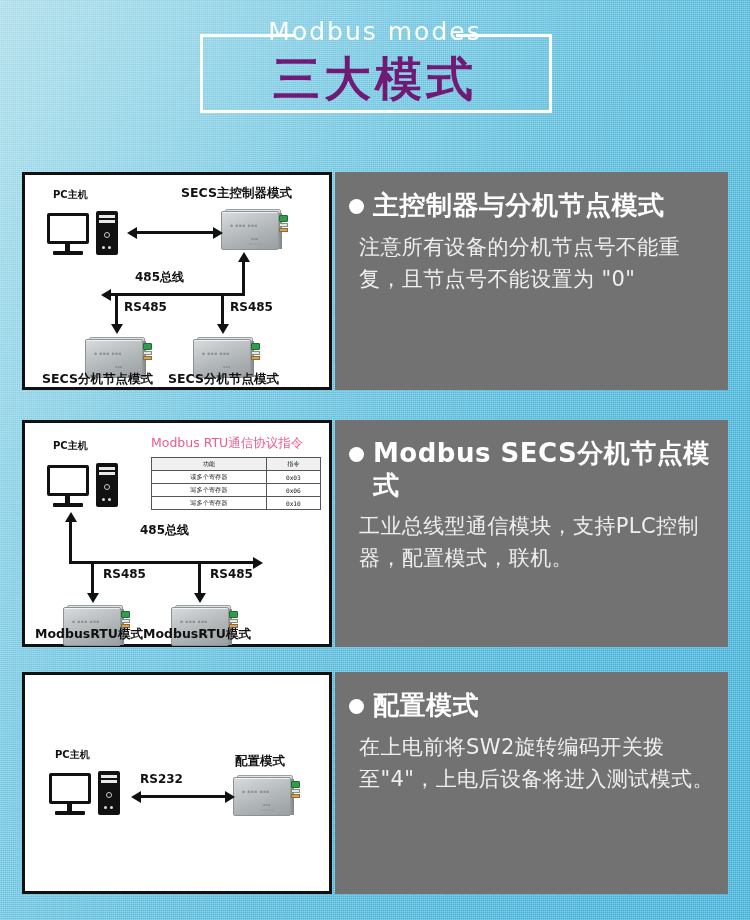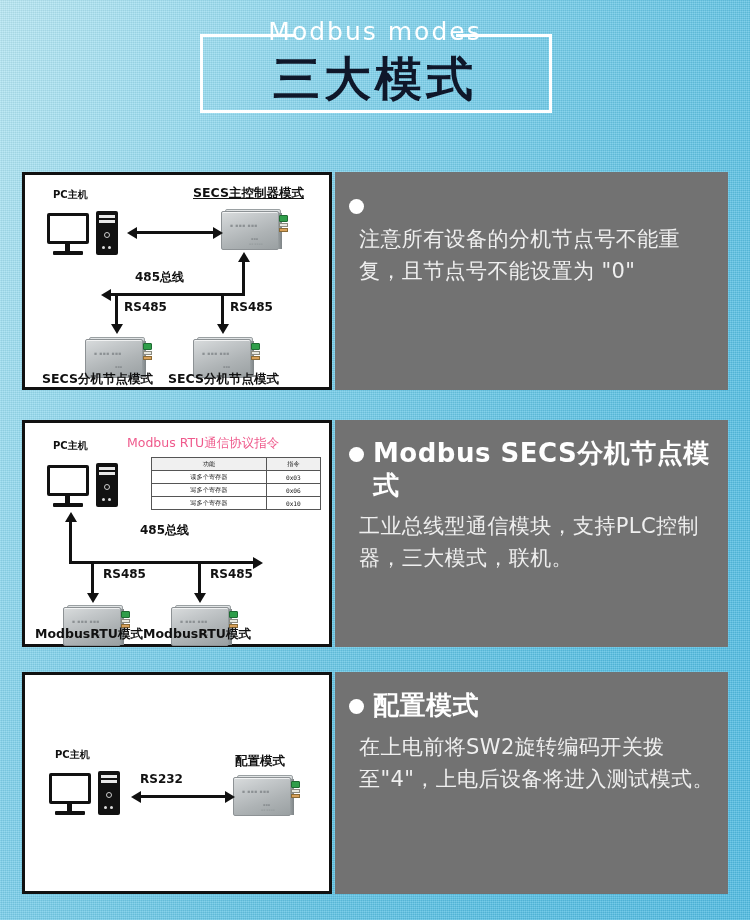--- a/index.html
+++ b/index.html
@@ -35,21 +35,21 @@
   .hdr-top-left{position:absolute;left:200px;top:34px;width:96px;height:3px;background:#fff;}
   .hdr-top-right{position:absolute;left:456px;top:34px;width:96px;height:3px;background:#fff;}
 
   .hdr-en{
     position:absolute;left:0;top:17px;width:750px;text-align:center;
     color:#ffffff;font-size:25px;letter-spacing:2px;font-weight:400;
     font-family:"DejaVu Sans","Liberation Sans",sans-serif;
   }
   .hdr-cn{
     position:absolute;left:0;top:48px;width:750px;text-align:center;
-    color:#0f172a;font-size:47px;font-weight:bold;letter-spacing:4px;
+    color:#701a75;font-size:47px;font-weight:bold;letter-spacing:4px;
     font-family:"DejaVu Sans","Liberation Sans",sans-serif;
   }
 
   
   .section{position:absolute;left:22px;width:706px;}
   .sec-diagram{
     position:absolute;left:0;top:0;width:310px;
     background:#ffffff;border:3px solid #111;box-sizing:border-box;
   }
   .sec-text{
@@ -161,21 +161,21 @@
         <div class="mon-neck"></div>
         <div class="mon-base"></div>
         <div class="tower"></div>
         <div class="tower-slot"></div>
         <div class="tower-slot2"></div>
         <div class="tower-pw"></div>
         <div class="tower-led"></div>
         <div class="tower-led2"></div>
       </div>
 
-      <div class="lbl lbl-cn" style="left:168px;top:10px;text-decoration:underline;">SECS主控制器模式</div>
+      <div class="lbl lbl-cn" style="left:156px;top:10px;">SECS主控制器模式</div>
 
       <div class="dev" style="left:196px;top:34px;">
         <div class="dev-top"></div>
         <div class="dev-body"></div>
         <div class="dev-side"></div>
         <div class="dev-grn"></div>
         <div class="dev-grn2"></div>
         <div class="dev-grn3"></div>
         <div class="dev-txt">▪ ▪▪▪ ▪▪▪</div>
         <div class="dev-txt2">▪▪▪</div>
@@ -222,20 +222,21 @@
         <div class="dev-txt2">▪▪▪</div>
       </div>
 
       <div class="lbl lbl-cn" style="left:17px;top:196px;">SECS分机节点模式</div>
       <div class="lbl lbl-cn" style="left:143px;top:196px;">SECS分机节点模式</div>
     </div>
 
     <div class="sec-text" style="height:218px;">
       <div class="sec-title">
         <span class="bullet"></span>
+        <span>主控制器与分机节点模式</span>
       </div>
       <div class="sec-body">注意所有设备的分机节点号不能重复，且节点号不能设置为 "0"</div>
     </div>
   </div>
 
   <div class="section" style="top:420px;">
     <div class="sec-diagram" style="height:227px;">
 
       <div class="lbl lbl-pc" style="left:28px;top:16px;">PC主机</div>
 
@@ -244,21 +245,21 @@
         <div class="mon-neck"></div>
         <div class="mon-base"></div>
         <div class="tower"></div>
         <div class="tower-slot"></div>
         <div class="tower-slot2"></div>
         <div class="tower-pw"></div>
         <div class="tower-led"></div>
         <div class="tower-led2"></div>
       </div>
 
-      <div class="mb-title" style="left:102px;top:12px;">Modbus RTU通信协议指令</div>
+      <div class="mb-title" style="left:126px;top:12px;">Modbus RTU通信协议指令</div>
       <table class="mb-table" style="left:126px;top:34px;width:170px;">
         <thead>
           <tr>
             <th>功能</th>
             <th>指令</th>
           </tr>
         </thead>
         <tbody>
           <tr>
             <td>读多个寄存器</td>
@@ -313,21 +314,21 @@
 
       <div class="lbl lbl-cn" style="left:10px;top:203px;">ModbusRTU模式</div>
       <div class="lbl lbl-cn" style="left:118px;top:203px;">ModbusRTU模式</div>
     </div>
 
     <div class="sec-text" style="height:227px;">
       <div class="sec-title">
         <span class="bullet"></span>
         <span>Modbus SECS分机节点模式</span>
       </div>
-      <div class="sec-body">工业总线型通信模块，支持PLC控制器，三大模式，联机。</div>
+      <div class="sec-body">工业总线型通信模块，支持PLC控制器，配置模式，联机。</div>
     </div>
   </div>
 
   <div class="section" style="top:672px;">
     <div class="sec-diagram" style="height:222px;">
 
       <div class="lbl lbl-pc" style="left:30px;top:73px;">PC主机</div>
 
       <div class="pc" style="left:24px;top:98px;">
         <div class="monitor"></div>

